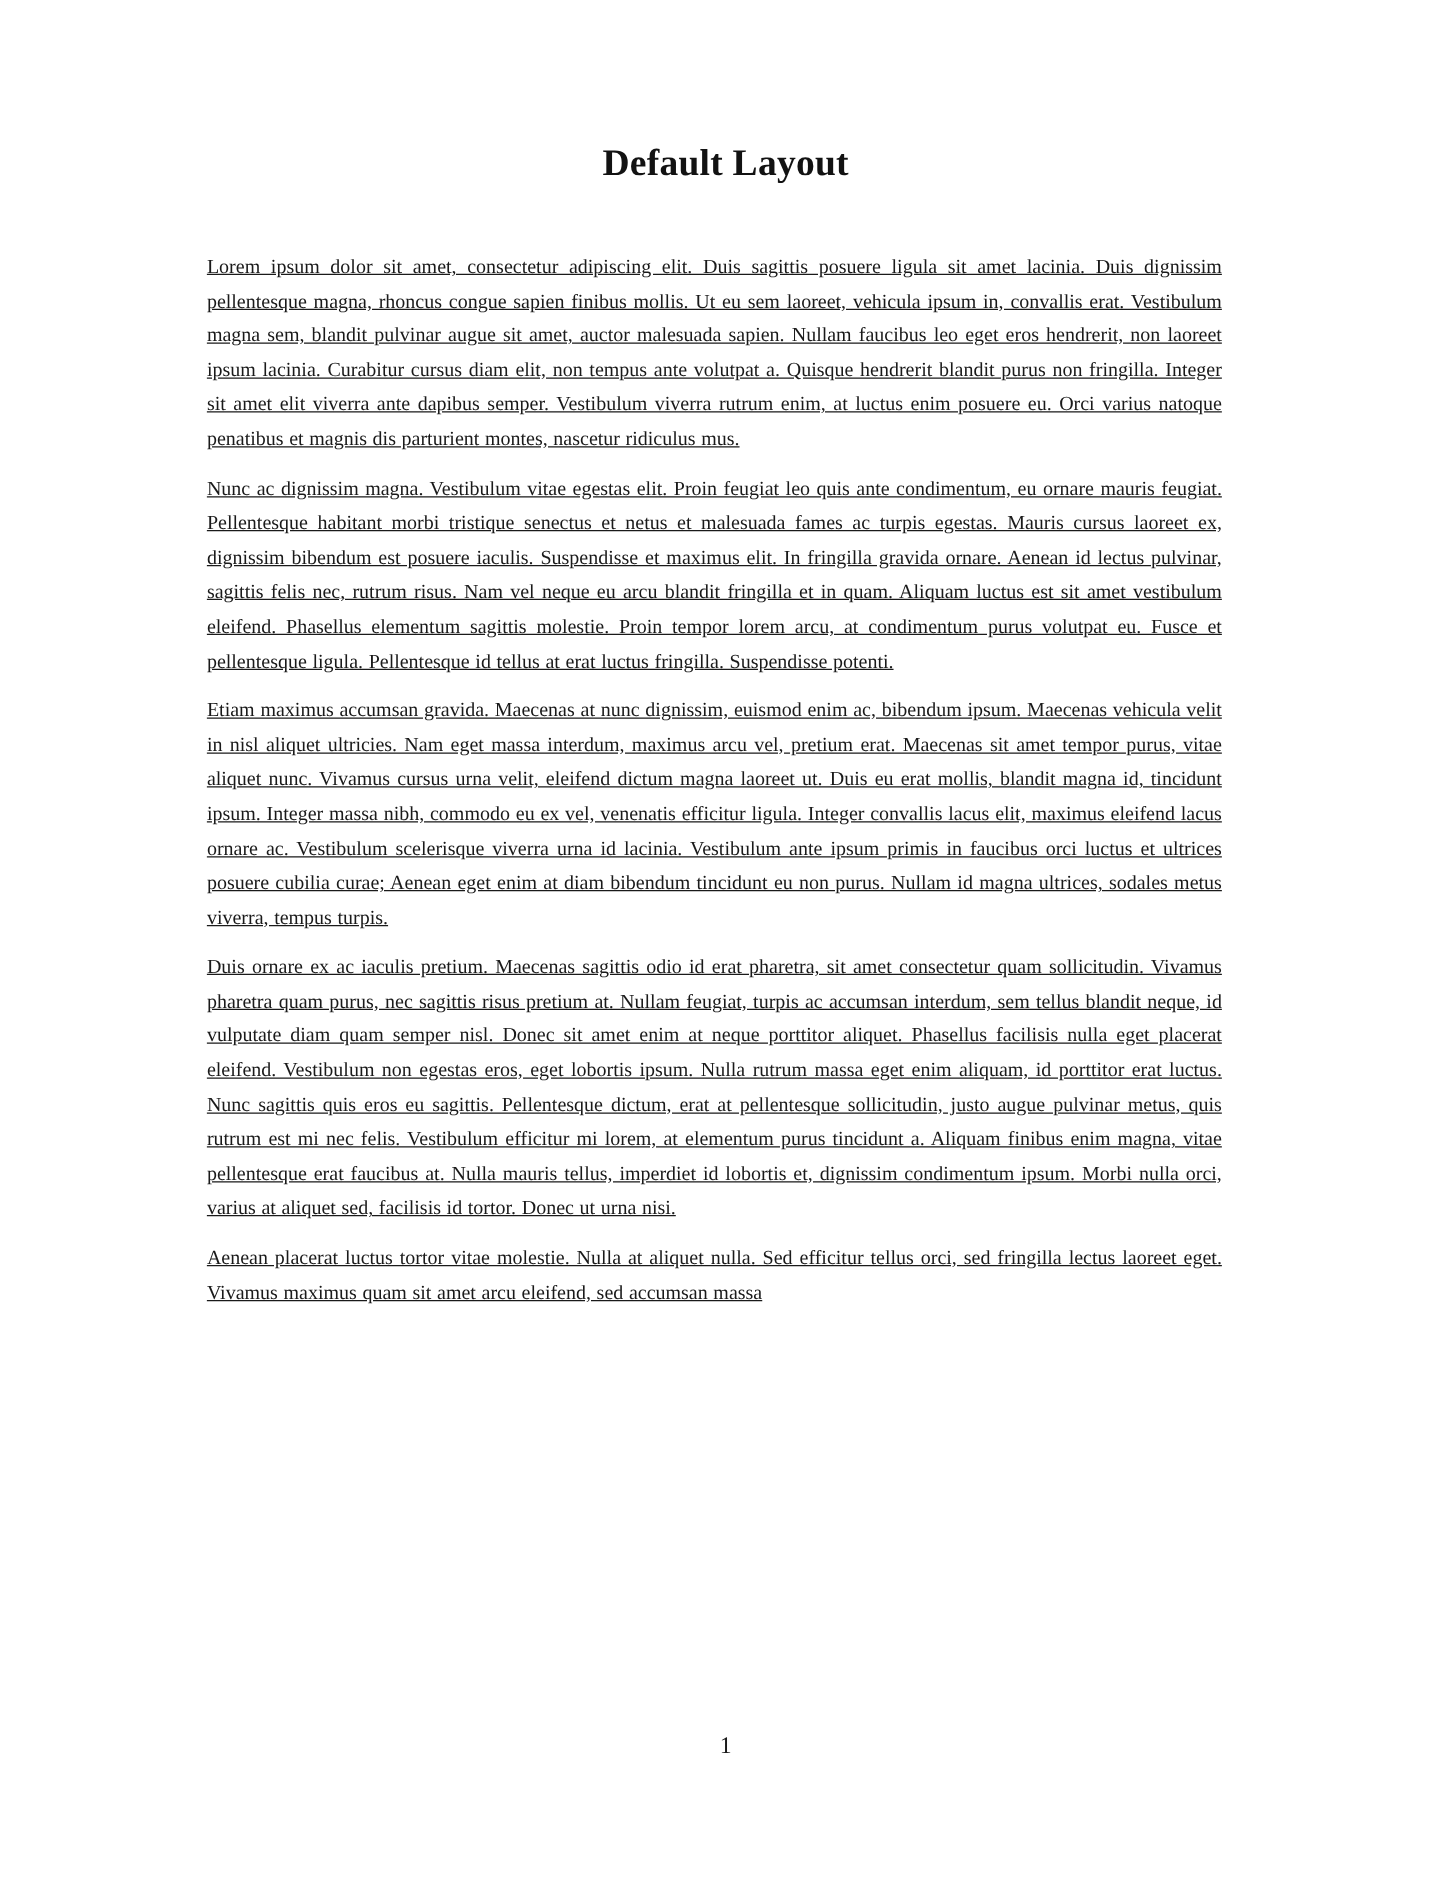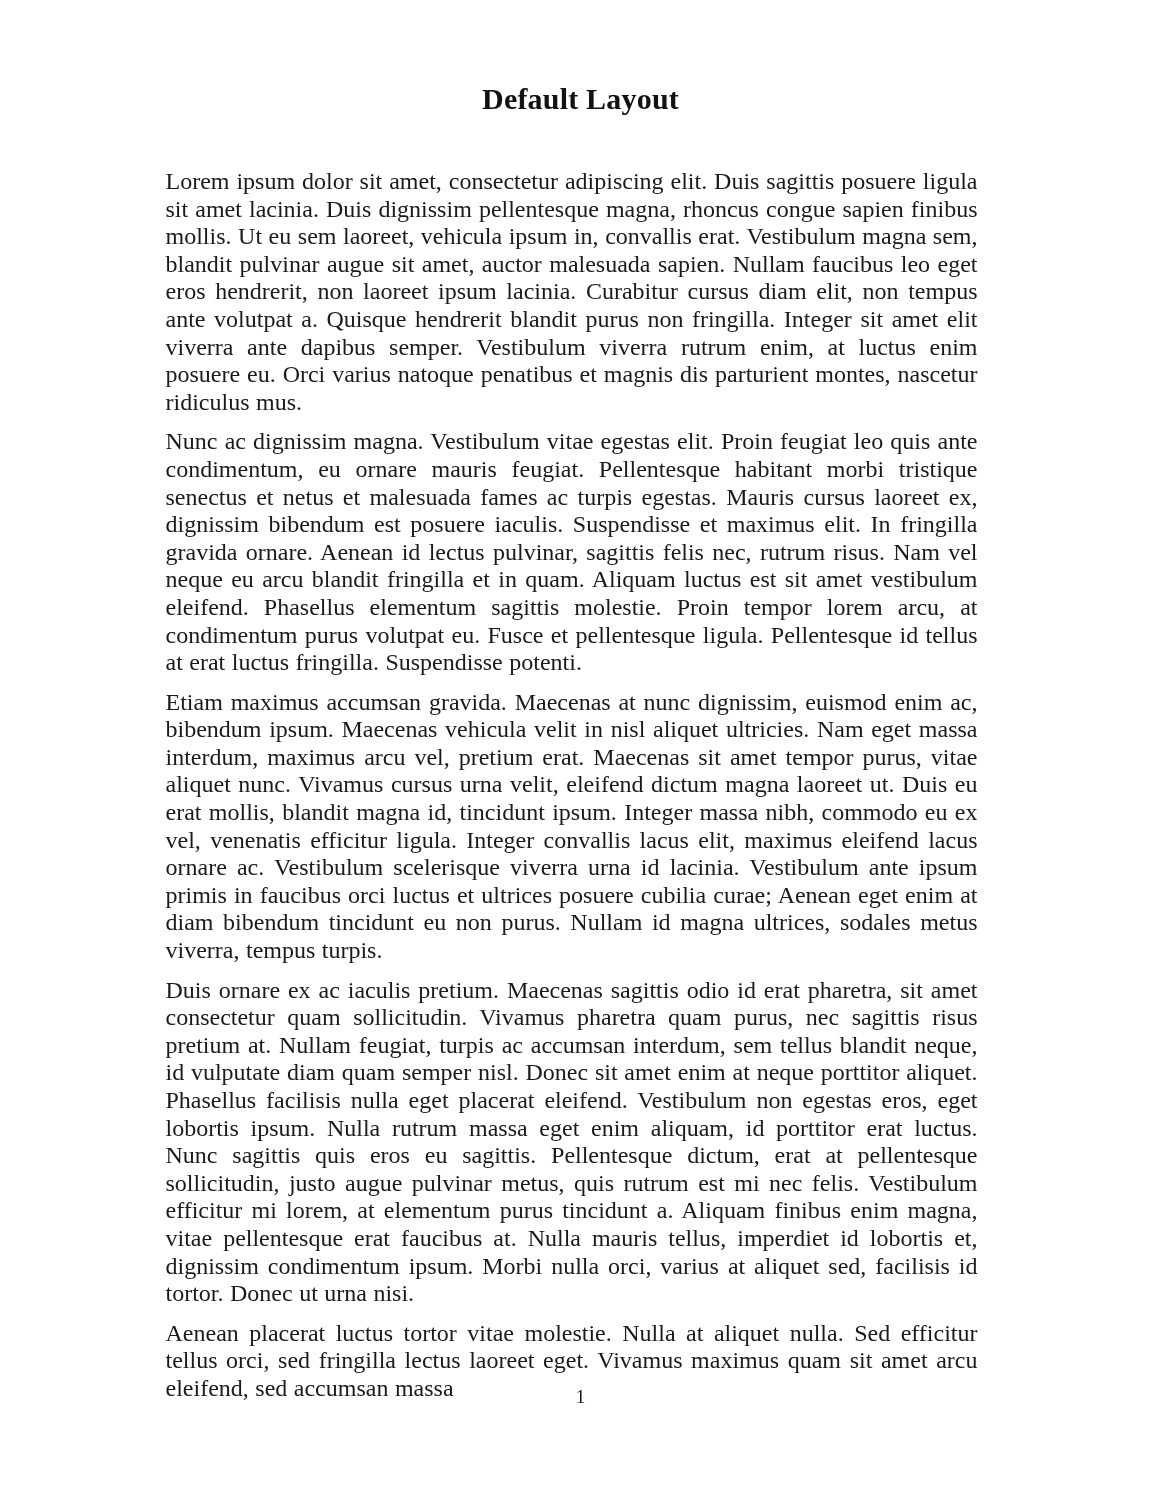--- a/index.html
+++ b/index.html
@@ -16,39 +16,40 @@
   .page {
     position: relative;
     width: 1161px;
     height: 1508px;
     background: #ffffff;
     box-sizing: border-box;
   }
   .content {
     width: 830px;
     margin: 0 auto;
-    padding-top: 80px;
+    padding-top: 112px;
   }
   .doc-title {
     font-size: 30px;
     font-weight: 700;
     line-height: 38px;
     text-align: center;
     color: #121212;
     margin: 0 0 50px 0;
     letter-spacing: 0.2px;
   }
   .doc-paragraph {
-    font-size: 24px;
+    font-size: 16px;
     line-height: 27.6px;
     color: #1a1a1a;
     text-align: justify;
     text-justify: inter-word;
     margin: 0 18px 12px 0;
     word-spacing: 0.5px;
+    text-decoration: underline;
   }
   .page-number {
     position: absolute;
     bottom: 100px;
     left: 0;
     right: 0;
     text-align: center;
     font-size: 19px;
     color: #1a1a1a;
   }

